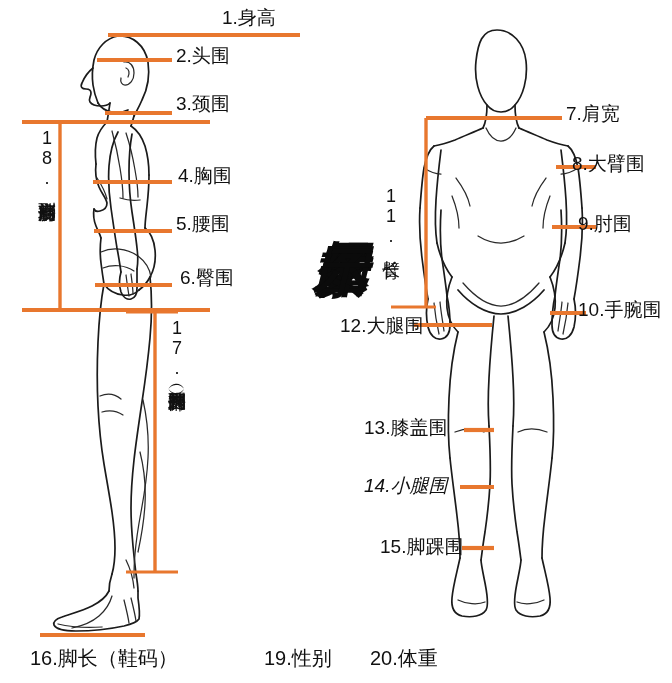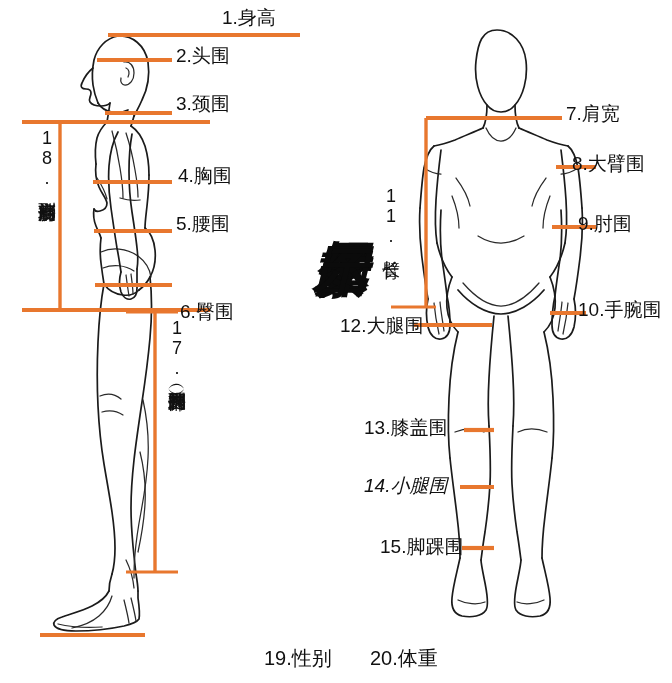--- a/index.html
+++ b/index.html
@@ -303,34 +303,35 @@
     </g>
   </svg>
 
   <div class="brand">安妮量体图示</div>
 
   <div class="lbl" style="left:222px;top:8px;">1.身高</div>
   <div class="lbl" style="left:176px;top:46px;">2.头围</div>
   <div class="lbl" style="left:176px;top:94px;text-align:right;">3.颈围</div>
   <div class="lbl" style="left:178px;top:166px;">4.胸围</div>
   <div class="lbl" style="left:176px;top:214px;">5.腰围</div>
-  <div class="lbl" style="left:180px;top:268px;margin-top:34px;">6.臀围</div>
+  <div class="lbl" style="left:180px;top:268px;">6.臀围</div>
 
   <div class="lbl-v" style="left:38px;top:128px;height:180px;">18.肩膀到裆部高度</div>
 
   <div class="lbl-v" style="left:168px;top:318px;height:252px;">17.腿内长（裆部到脚踝）</div>
 
   <div class="lbl" style="left:566px;top:104px;">7.肩宽</div>
   <div class="lbl" style="left:572px;top:154px;">8.大臂围</div>
   <div class="lbl" style="left:578px;top:214px;">9.肘围</div>
   <div class="lbl" style="left:578px;top:300px;">10.手腕围</div>
 
   <div class="lbl-v" style="left:382px;top:186px;height:98px;">11.臂长</div>
 
   <div class="lbl" style="left:340px;top:316px;">12.大腿围</div>
   <div class="lbl" style="left:364px;top:418px;text-align:center;">13.膝盖围</div>
   <div class="lbl" style="left:364px;top:476px;font-style:italic;">14.小腿围</div>
   <div class="lbl" style="left:364px;top:537px;margin-left:16px;">15.脚踝围</div>
 
+  <div class="footer" style="left:30px;top:645px;">16.脚长（鞋码）</div>
   <div class="footer" style="left:264px;top:645px;">19.性别</div>
   <div class="footer" style="left:370px;top:645px;">20.体重</div>
 
 </div>
 
 </body></html>

